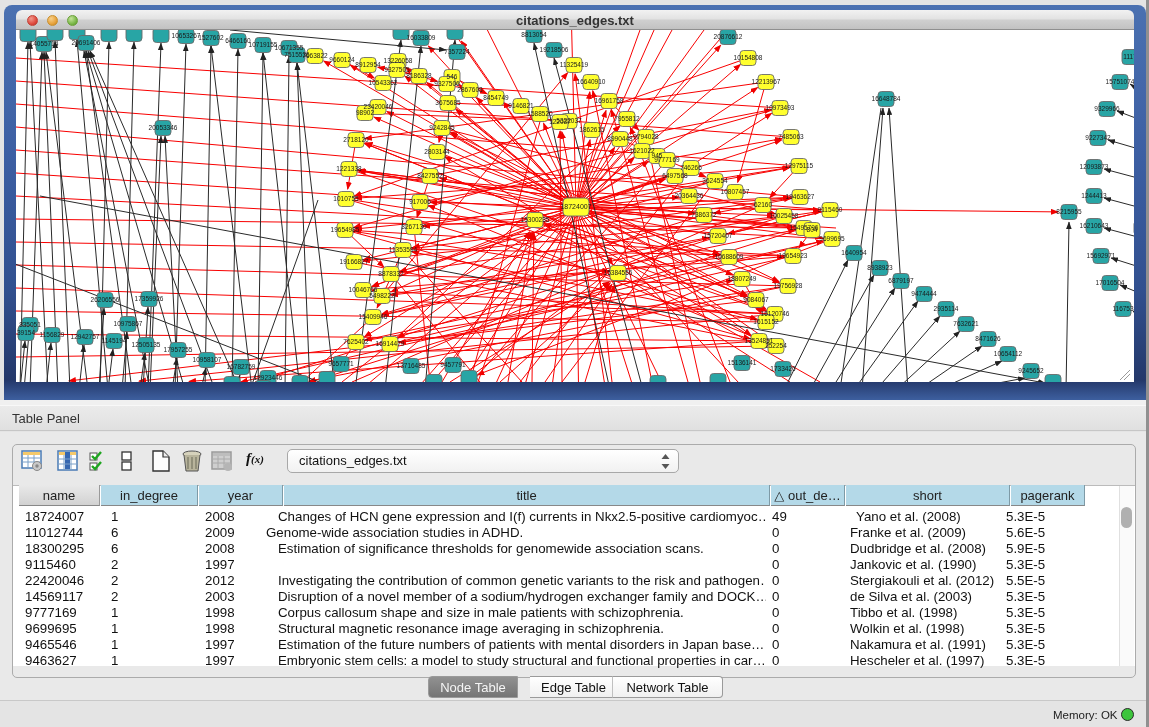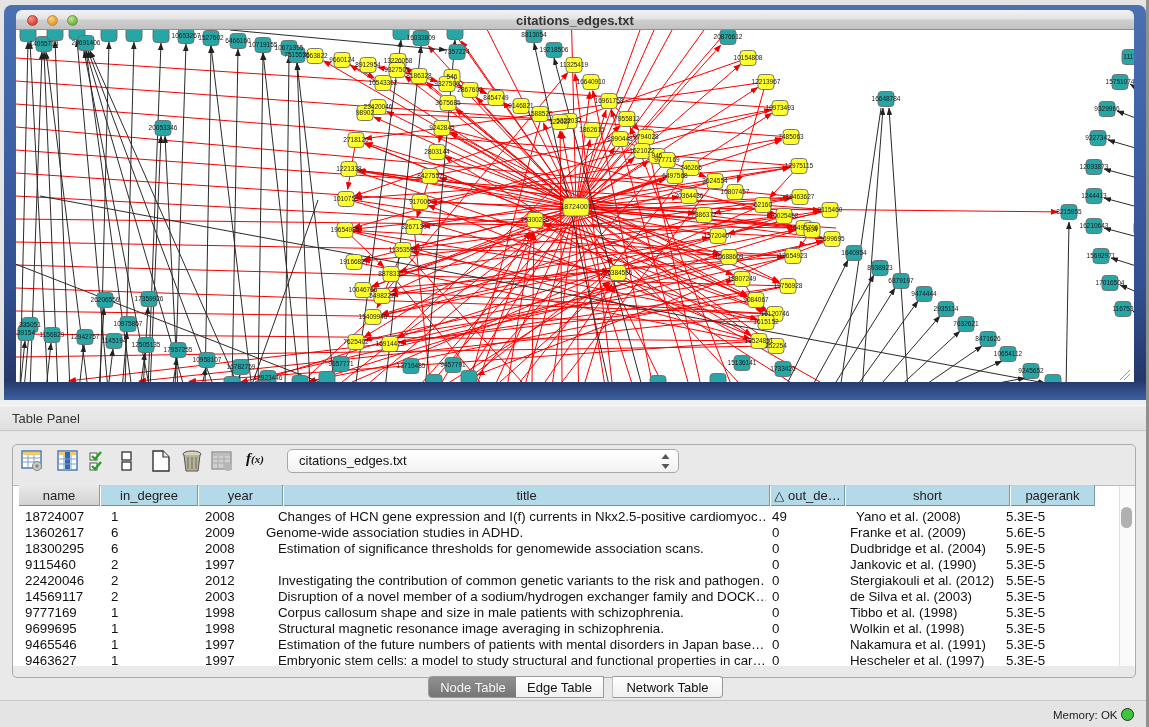--- a/index.html
+++ b/index.html
@@ -678,46 +678,46 @@
   </svg>
 </div>
 
 <div id="tablearea" style="z-index:0"></div>
 <div class="hcell" style="left:19px;width:81px;background:linear-gradient(180deg,#e9e9e9,#d2d2d2);border-right:1px solid #9a9a9a">name</div>
 <div class="hcell" style="left:101px;width:97px">in_degree</div>
 <div class="hcell" style="left:199px;width:84px">year</div>
 <div class="hcell" style="left:284px;width:486px">title</div>
 <div class="hcell" style="left:771px;width:74px">△ out_de…</div>
 <div class="hcell" style="left:846px;width:164px">short</div>
-<div class="hcell" style="left:1011px;width:84px">pagerank</div>
+<div class="hcell" style="left:1011px;width:74px">pagerank</div>
 <div class="row" style="top:508px">
     <span style="left:12px">18724007</span>
     <span style="left:98px">1</span>
     <span style="left:192px">2008</span>
     <span style="left:265px">Changes of HCN gene expression and I(f) currents in Nkx2.5‑positive cardiomyoc…</span>
     <span style="left:759px">49</span>
     <span style="left:843px">Yano et al. (2008)</span>
     <span style="left:993px">5.3E-5</span>
   </div>
 <div class="row" style="top:524px">
-    <span style="left:12px">13602617</span>
+    <span style="left:12px">11012744</span>
     <span style="left:98px">6</span>
     <span style="left:192px">2009</span>
     <span style="left:253px">Genome‑wide association studies in ADHD.</span>
     <span style="left:759px">0</span>
     <span style="left:837px">Franke et al. (2009)</span>
     <span style="left:993px">5.6E-5</span>
   </div>
 <div class="row" style="top:540px">
     <span style="left:12px">18300295</span>
     <span style="left:98px">6</span>
     <span style="left:192px">2008</span>
     <span style="left:265px">Estimation of significance thresholds for genomewide association scans.</span>
     <span style="left:759px">0</span>
-    <span style="left:837px">Dudbridge et al. (2004)</span>
+    <span style="left:837px">Dudbridge et al. (2008)</span>
     <span style="left:993px">5.9E-5</span>
   </div>
 <div class="row" style="top:556px">
     <span style="left:12px">9115460</span>
     <span style="left:98px">2</span>
     <span style="left:192px">1997</span>
     <span style="left:759px">0</span>
     <span style="left:837px">Jankovic et al. (1990)</span>
     <span style="left:993px">5.3E-5</span>
   </div>
@@ -772,17 +772,17 @@
     <span style="left:192px">1997</span>
     <span style="left:265px">Embryonic stem cells: a model to study structural and functional properties in car…</span>
     <span style="left:759px">0</span>
     <span style="left:837px">Hescheler et al. (1997)</span>
     <span style="left:993px">5.3E-5</span>
   </div>
 <div id="vsb"></div>
 <div id="vsbthumb"></div>
 
 <div class="tab" style="left:428px;width:90px;border-radius:4px 0 0 4px;background:linear-gradient(180deg,#919191,#757575);color:#f5f5f5">Node Table</div>
-<div class="tab" style="left:516px;width:88px;border-left:none;background:linear-gradient(180deg,#ffffff,#f0f0f0);color:#111">Edge Table</div>
+<div class="tab" style="left:530px;width:88px;border-left:none;background:linear-gradient(180deg,#ffffff,#f0f0f0);color:#111">Edge Table</div>
 <div class="tab" style="left:612px;width:111px;border-left:1px solid #c0c0c0;border-radius:0 4px 4px 0;background:linear-gradient(180deg,#ffffff,#f0f0f0);color:#111">Network Table</div>
 <div id="statusline"></div>
 <div id="memtext">Memory: OK</div>
 <div id="memdot"></div>
 
 </body></html>

